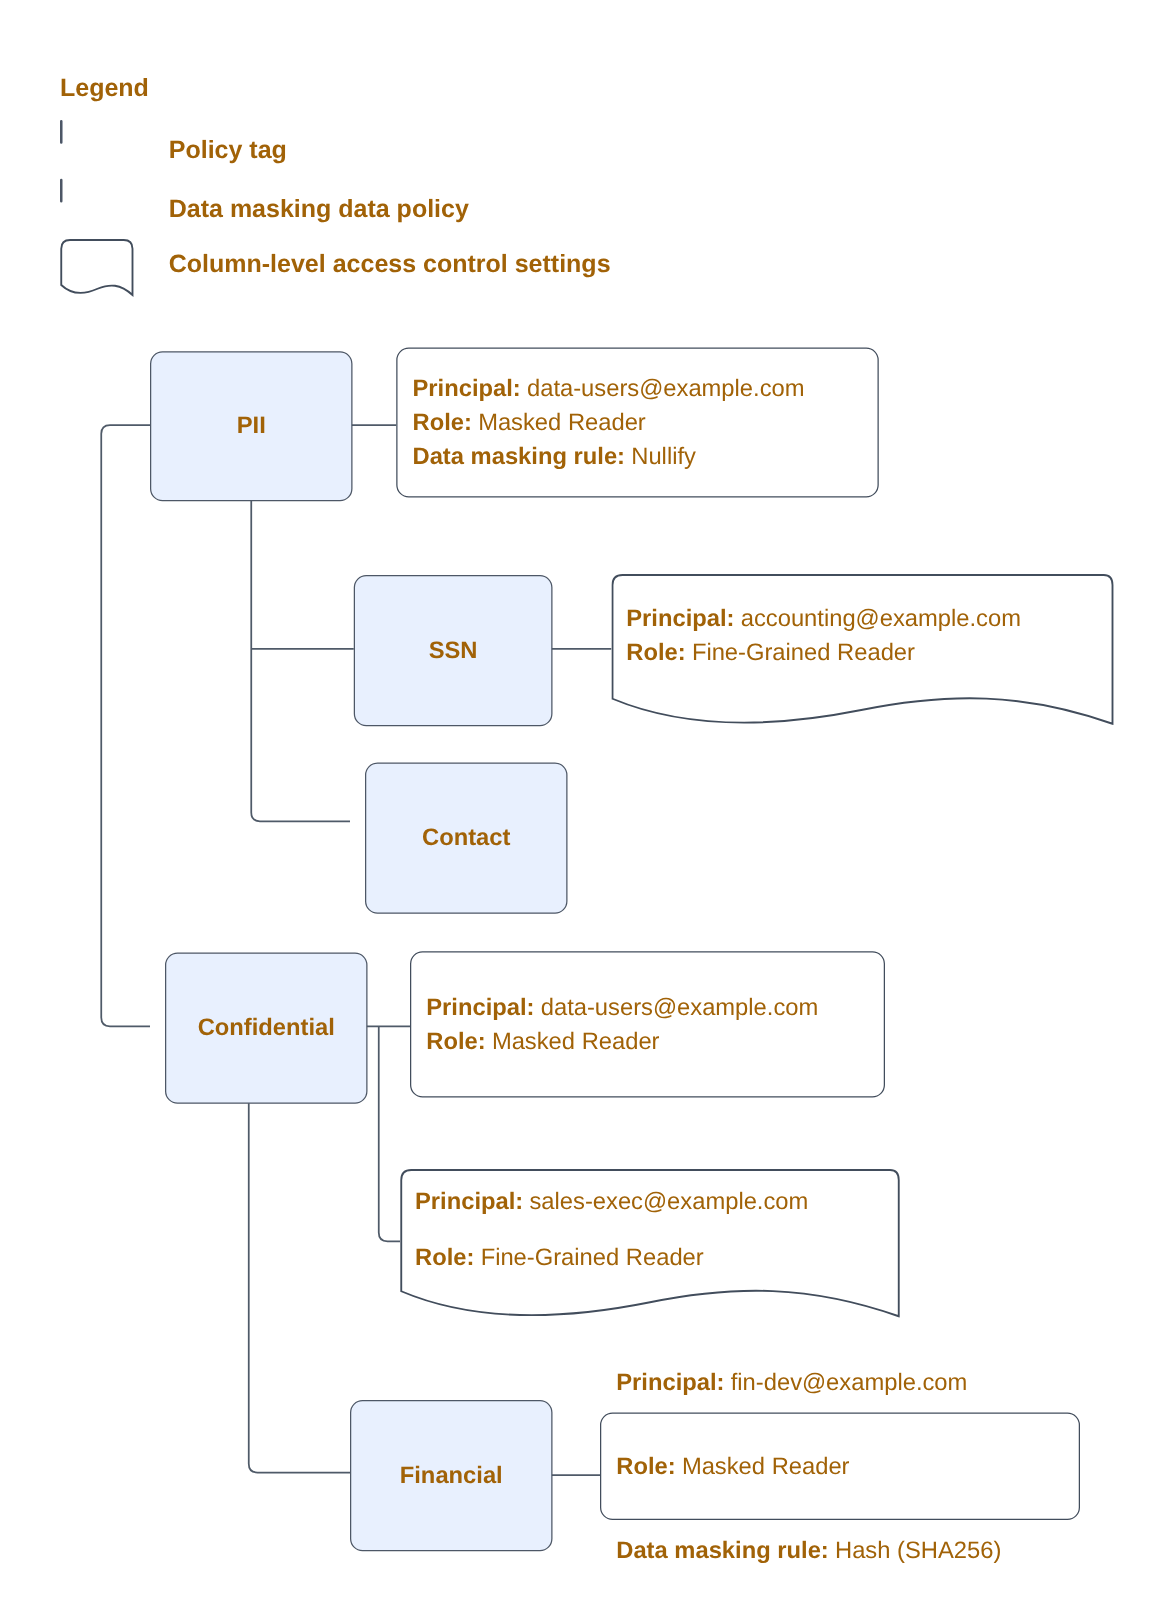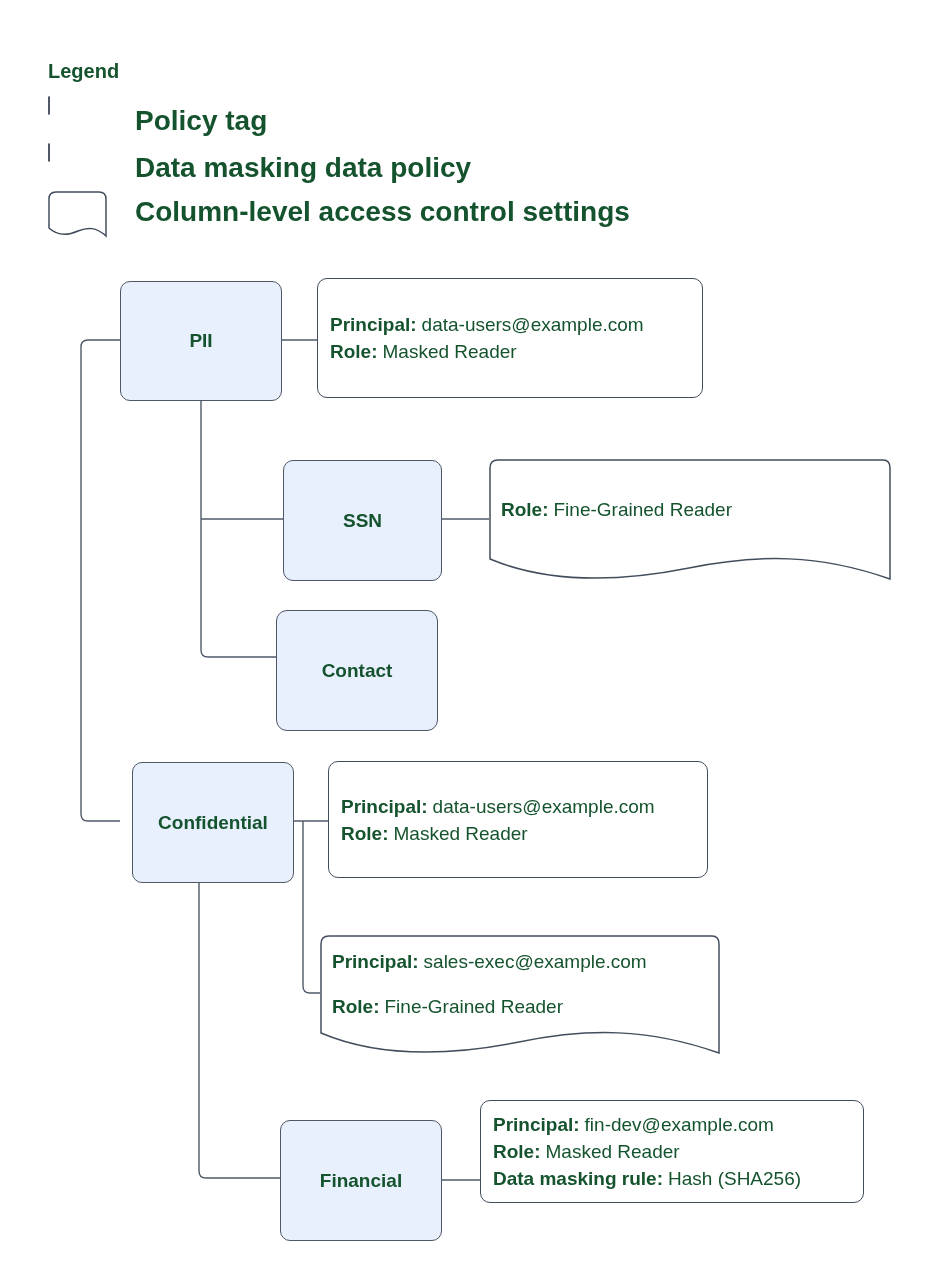--- a/index.html
+++ b/index.html
@@ -1,34 +1,34 @@
 <!DOCTYPE html>
 <html><head>
 <meta charset="utf-8">
 <style>
   html,body{margin:0;padding:0;background:#ffffff;}
   .canvas{
     position:relative;width:930px;height:1280px;background:#ffffff;overflow:hidden;
-    font-family:"Liberation Sans",sans-serif;color:#14532d;
+    font-family:"Liberation Sans",sans-serif;color:#a16207;
   }
   svg.connectors{position:absolute;left:0;top:0;z-index:0;}
   svg.connectors path{fill:none;stroke:#4f5a68;stroke-width:1.4;}
 
   
   .legend{position:absolute;left:48px;top:60px;z-index:1;}
   .legend-title{font-size:20px;font-weight:bold;margin:0 0 14px 0;}
   .legend-row{position:relative;height:47px;}
   .legend-row .swatch{position:absolute;left:0;top:0;}
   .legend-row .swatch-rect{
     width:56px;height:38px;border:1.5px solid #4d5766;border-radius:9px;background:#ffffff;
   }
   .legend-row .swatch-rect.blue{background:#e8f0fe;}
   .legend-row .legend-label{
     position:absolute;left:87px;top:50%;transform:translateY(-50%);
-    font-size:28px;font-weight:bold;white-space:nowrap;
+    font-size:20px;font-weight:bold;white-space:nowrap;
   }
   .legend-row.doc-row{height:50px;}
   .legend-row.doc-row .legend-label{top:42%;}
 
   
   .tag{
     position:absolute;z-index:1;background:#e8f0fe;border:1.5px solid #4d5766;border-radius:10px;
     display:flex;align-items:center;justify-content:center;
     font-size:19px;font-weight:bold;
   }
@@ -97,53 +97,55 @@
   </section>
 
   <div class="tag" style="left:283px;top:460px;width:157px;height:119px;">
     <span>SSN</span>
   </div>
 
   <div class="tag" style="left:120px;top:281px;width:160px;height:118px;">
     <span>PII</span>
   </div>
 
-  <div class="tag" style="left:276px;top:610px;width:160px;height:119px;border-radius:11px;">
+  <div class="tag" style="left:292px;top:610px;width:160px;height:119px;">
     <span>Contact</span>
   </div>
 
   <div class="tag" style="left:120px;top:762px;width:160px;height:119px;margin-left:12px;">
     <span>Confidential</span>
   </div>
 
   <div class="tag" style="left:280px;top:1120px;width:160px;height:119px;align-items:center;">
     <span>Financial</span>
   </div>
 
   <div class="card" style="left:317px;top:278px;width:386px;height:120px;">
     <div class="card-line"><span class="fl">Principal:</span><span>data-users@example.com</span></div>
     <div class="card-line"><span class="fl">Role:</span><span>Masked Reader</span></div>
+    <div class="card-line"><span class="fl">Data masking rule:</span><span>Nullify</span></div>
   </div>
 
   <div class="card" style="left:328px;top:761px;width:380px;height:117px;">
     <div class="card-line"><span class="fl">Principal:</span><span>data-users@example.com</span></div>
     <div class="card-line"><span class="fl">Role:</span><span>Masked Reader</span></div>
   </div>
 
-  <div class="card" style="left:480px;top:1100px;width:384px;height:103px;">
+  <div class="card" style="left:480px;top:1130px;width:384px;height:86px;gap:40px;">
     <div class="card-line"><span class="fl">Principal:</span><span>fin-dev@example.com</span></div>
     <div class="card-line"><span class="fl">Role:</span><span>Masked Reader</span></div>
     <div class="card-line"><span class="fl">Data masking rule:</span><span>Hash (SHA256)</span></div>
   </div>
 
   <div class="doc-card" style="left:489px;top:459px;width:403px;height:126px;">
     <svg width="403" height="126" viewBox="0 0 403 126">
       <path d="M 9,1 L 394,1 Q 401,1 401,9 L 401,120 C 330,95 270,95 200,109 C 130,123 61,125 1,100 L 1,9 Q 1,1 9,1 Z"></path>
     </svg>
     <div class="doc-content" style="height:100px;">
+      <div class="card-line"><span class="fl">Principal:</span><span>accounting@example.com</span></div>
       <div class="card-line"><span class="fl">Role:</span><span>Fine-Grained Reader</span></div>
     </div>
   </div>
 
   <div class="doc-card" style="left:320px;top:935px;width:401px;height:124px;">
     <svg width="401" height="124" viewBox="0 0 401 124">
       <path d="M 9,1 L 392,1 Q 399,1 399,9 L 399,118 C 328,93 268,93 199,107 C 129,121 60,123 1,98 L 1,9 Q 1,1 9,1 Z"></path>
     </svg>
     <div class="doc-content" style="height:98px;gap:18px;">
       <div class="card-line"><span class="fl">Principal:</span><span>sales-exec@example.com</span></div>

